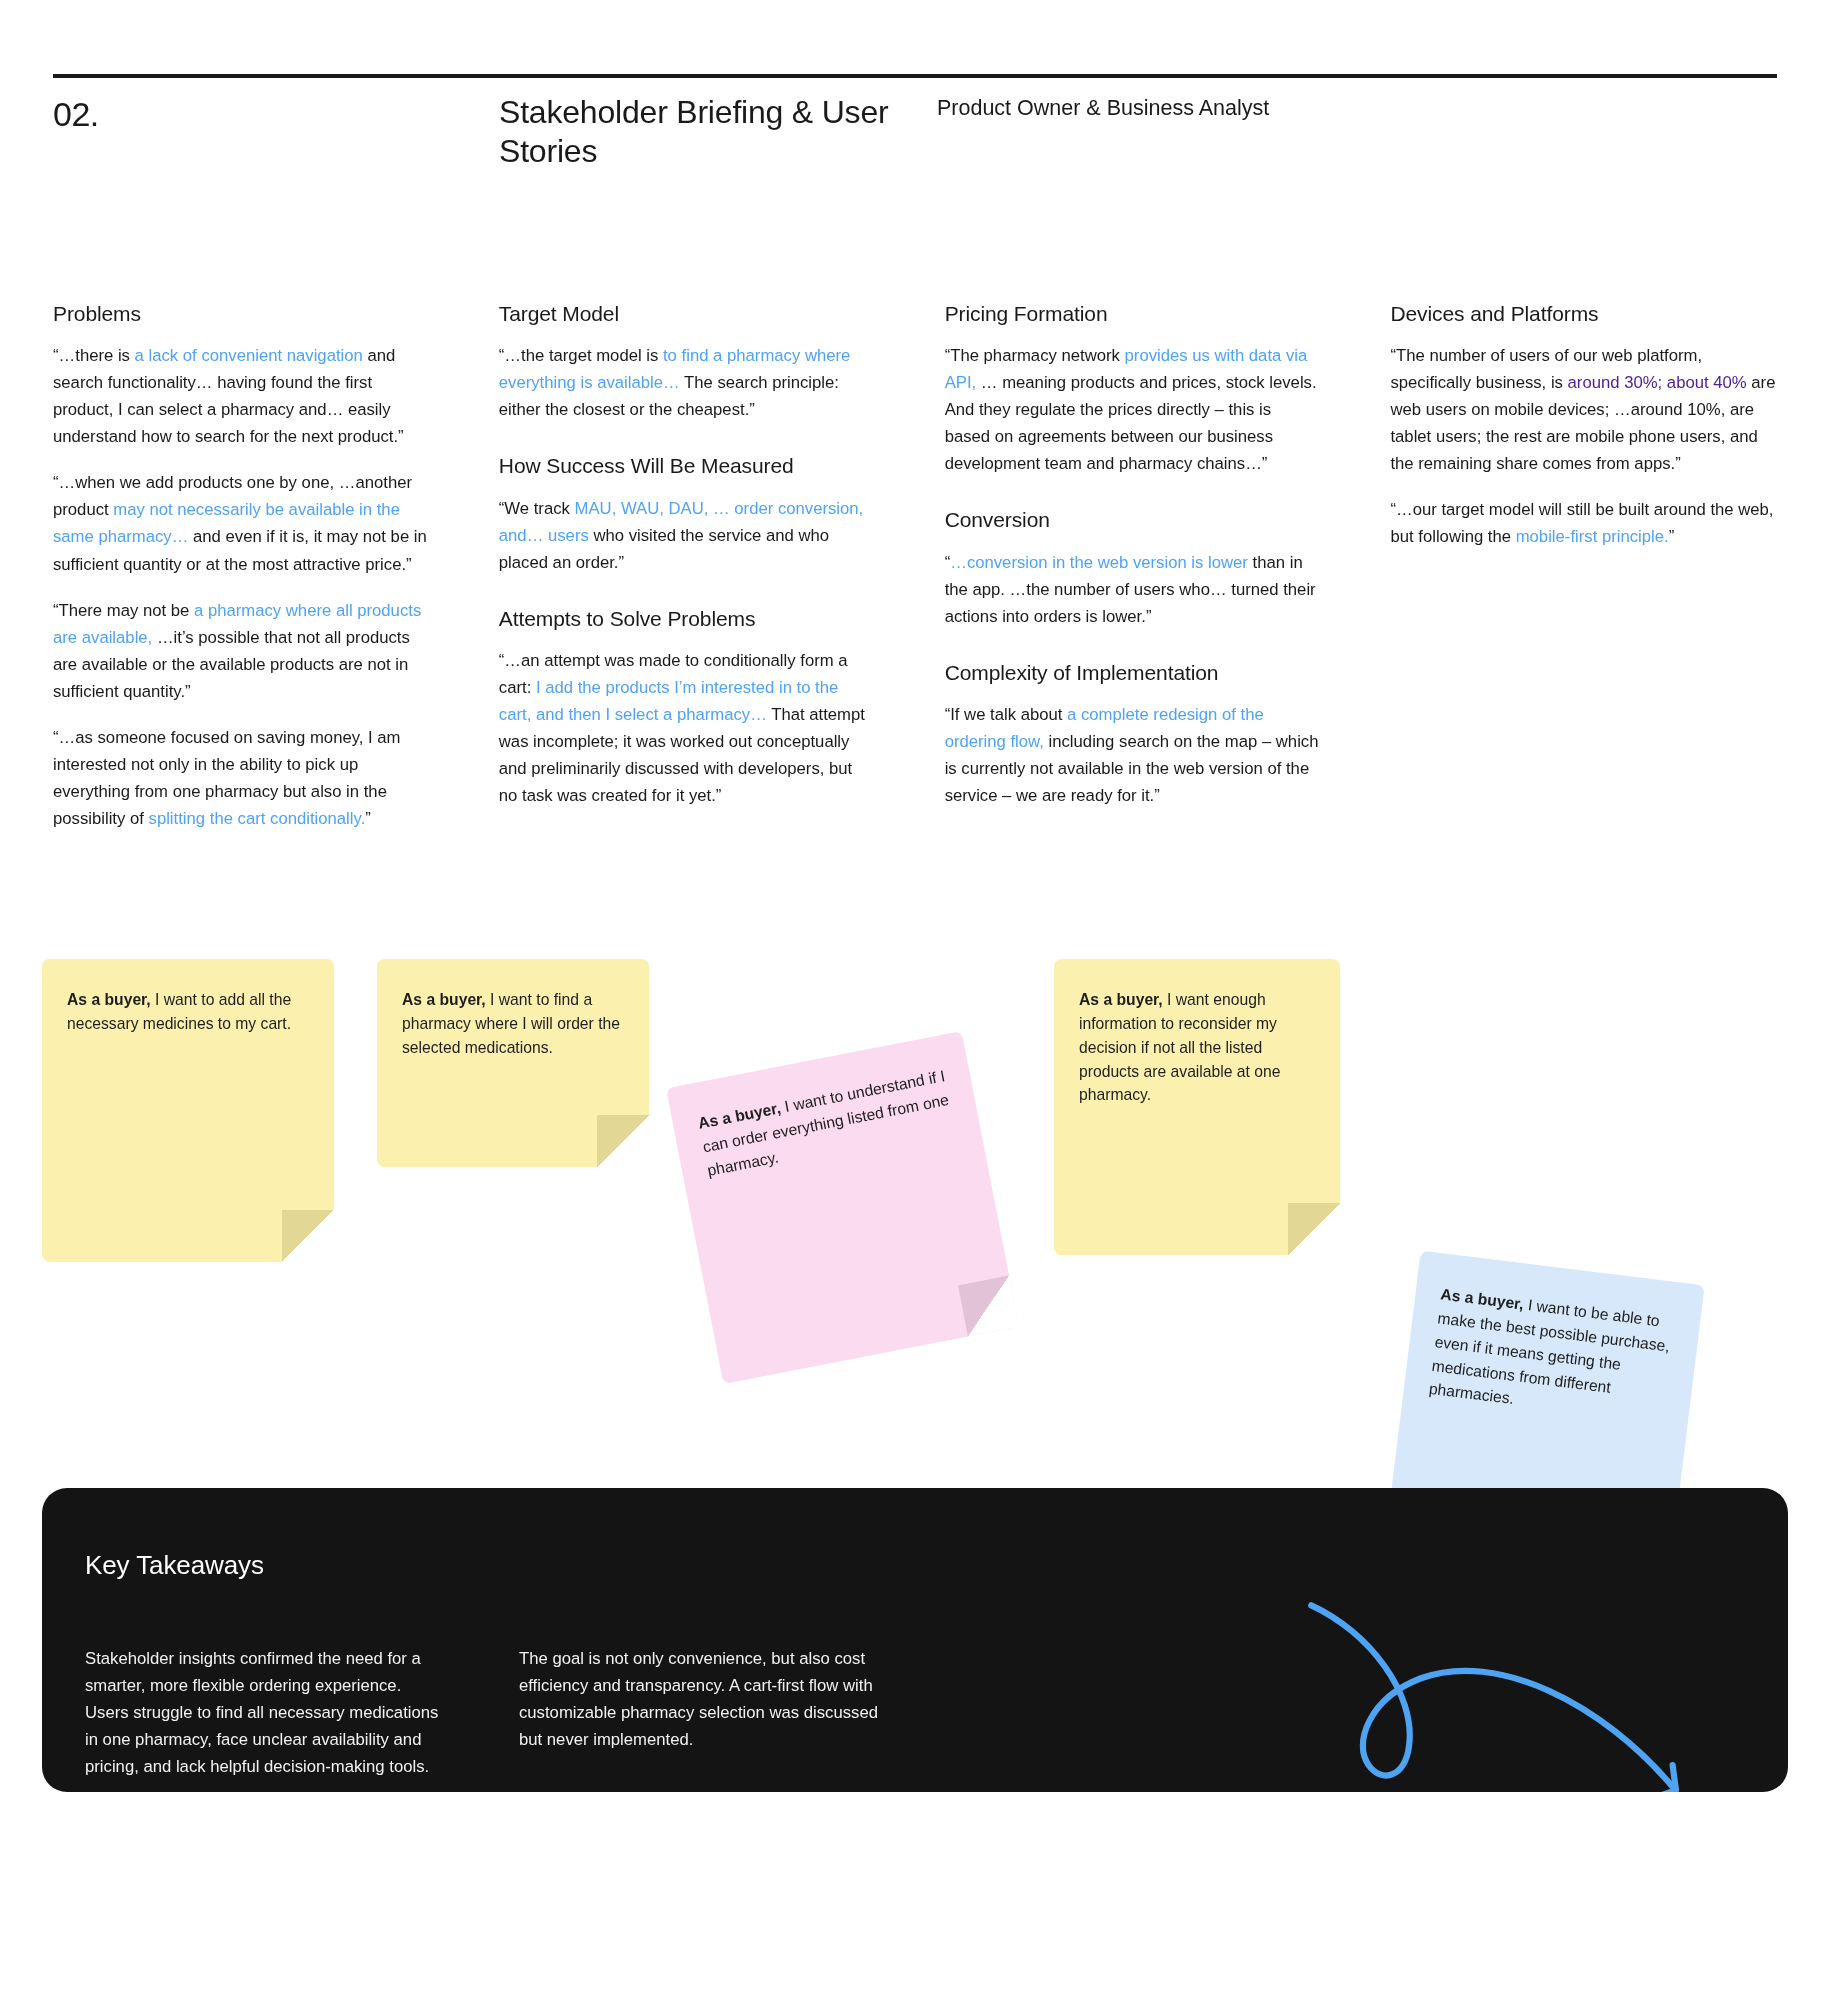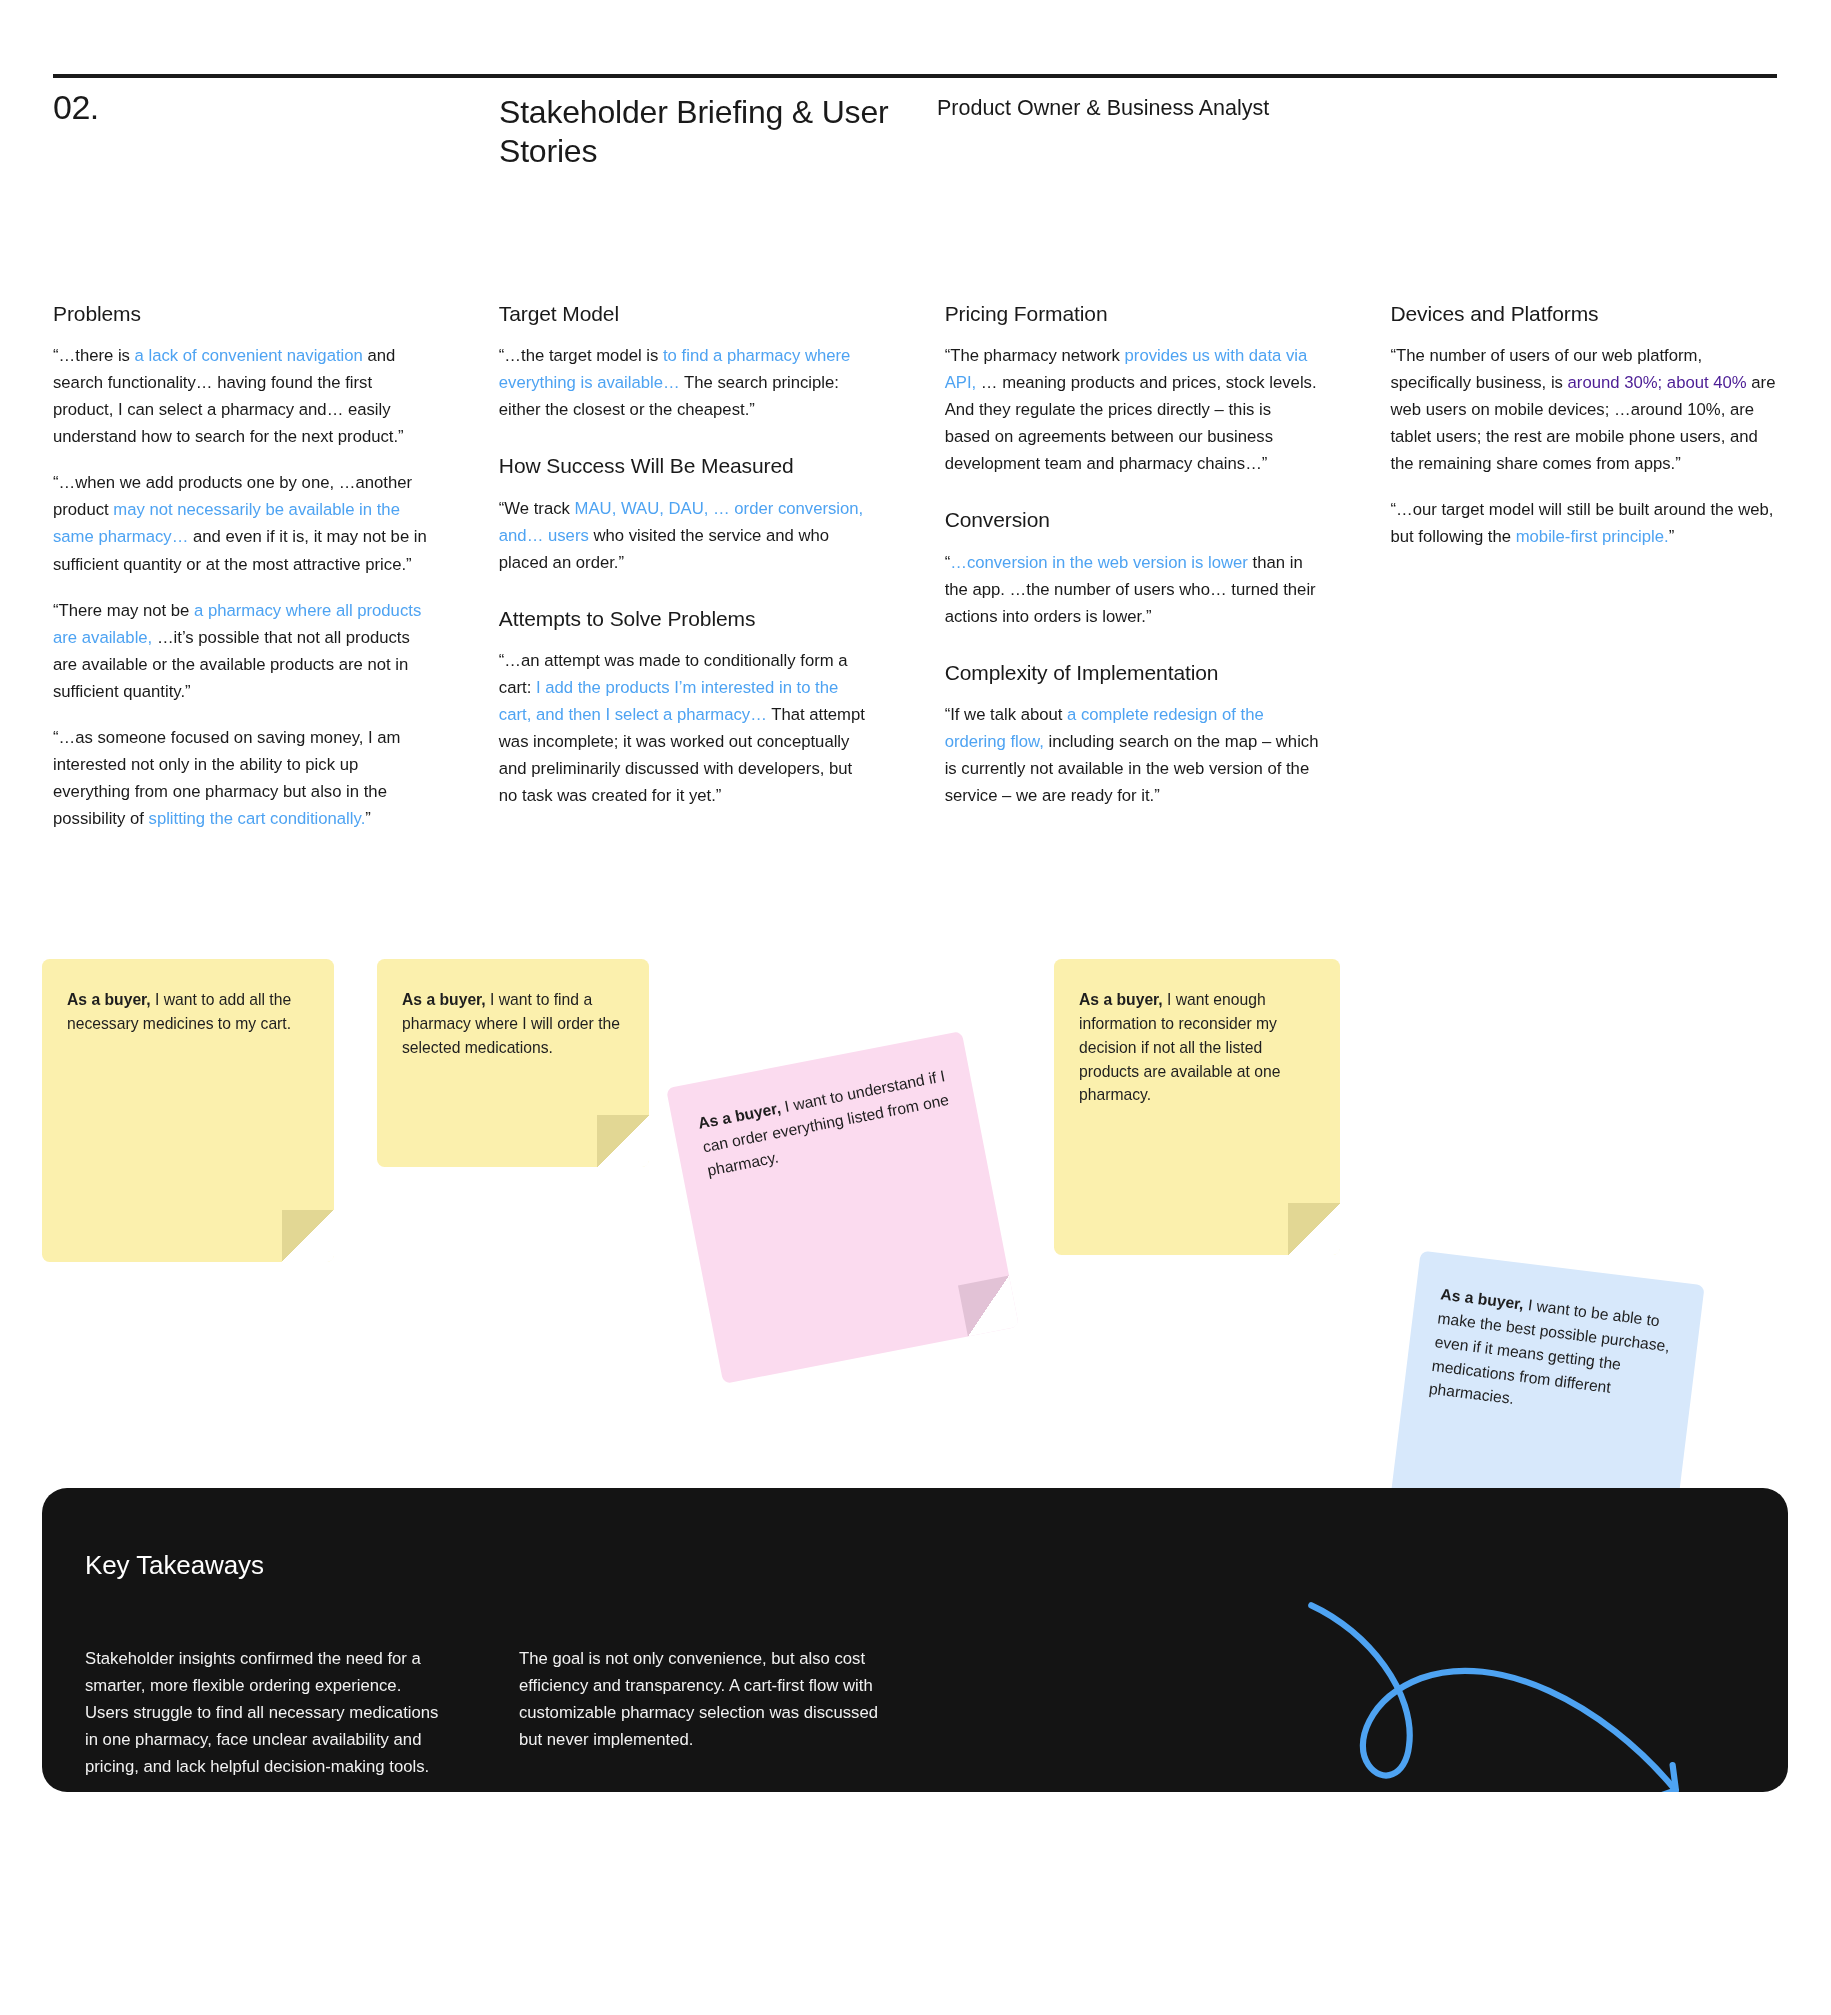--- a/index.html
+++ b/index.html
@@ -30,21 +30,21 @@
     position: absolute;
     left: 53px;
     top: 74px;
     width: 1724px;
     height: 4.3px;
     background: #1a1a1a;
   }
   .section-number {
     position: absolute;
     left: 53px;
-    top: 88px;
+    top: 95px;
     font-size: 34px;
     font-weight: 400;
     letter-spacing: -0.5px;
     color: #1a1a1a;
     line-height: 1.15;
   }
   .deck-title {
     position: absolute;
     left: 499px;
     top: 93px;

